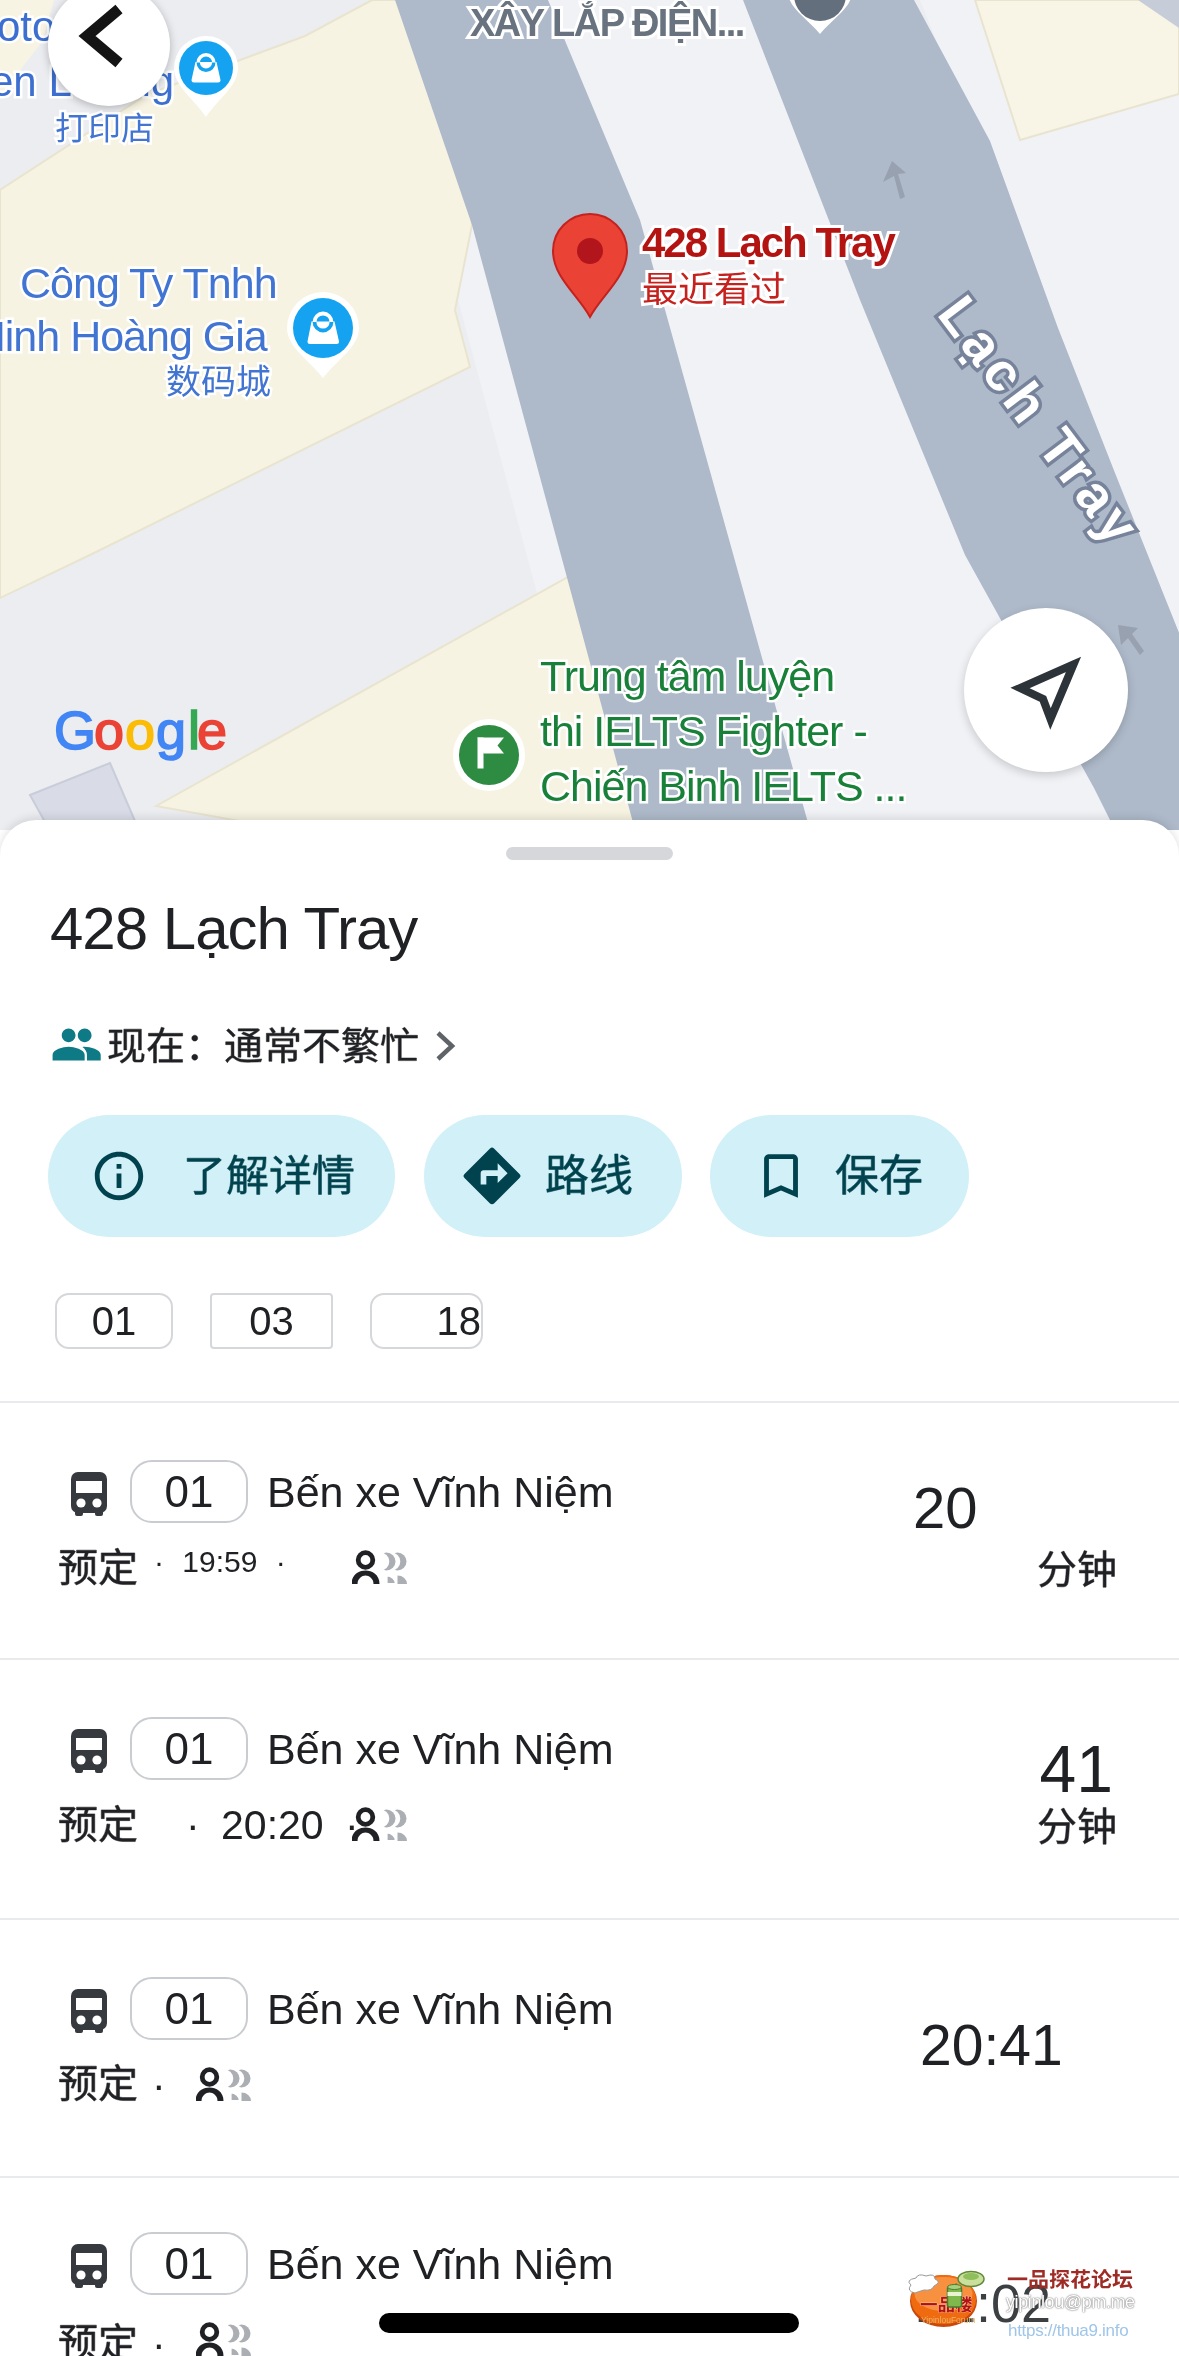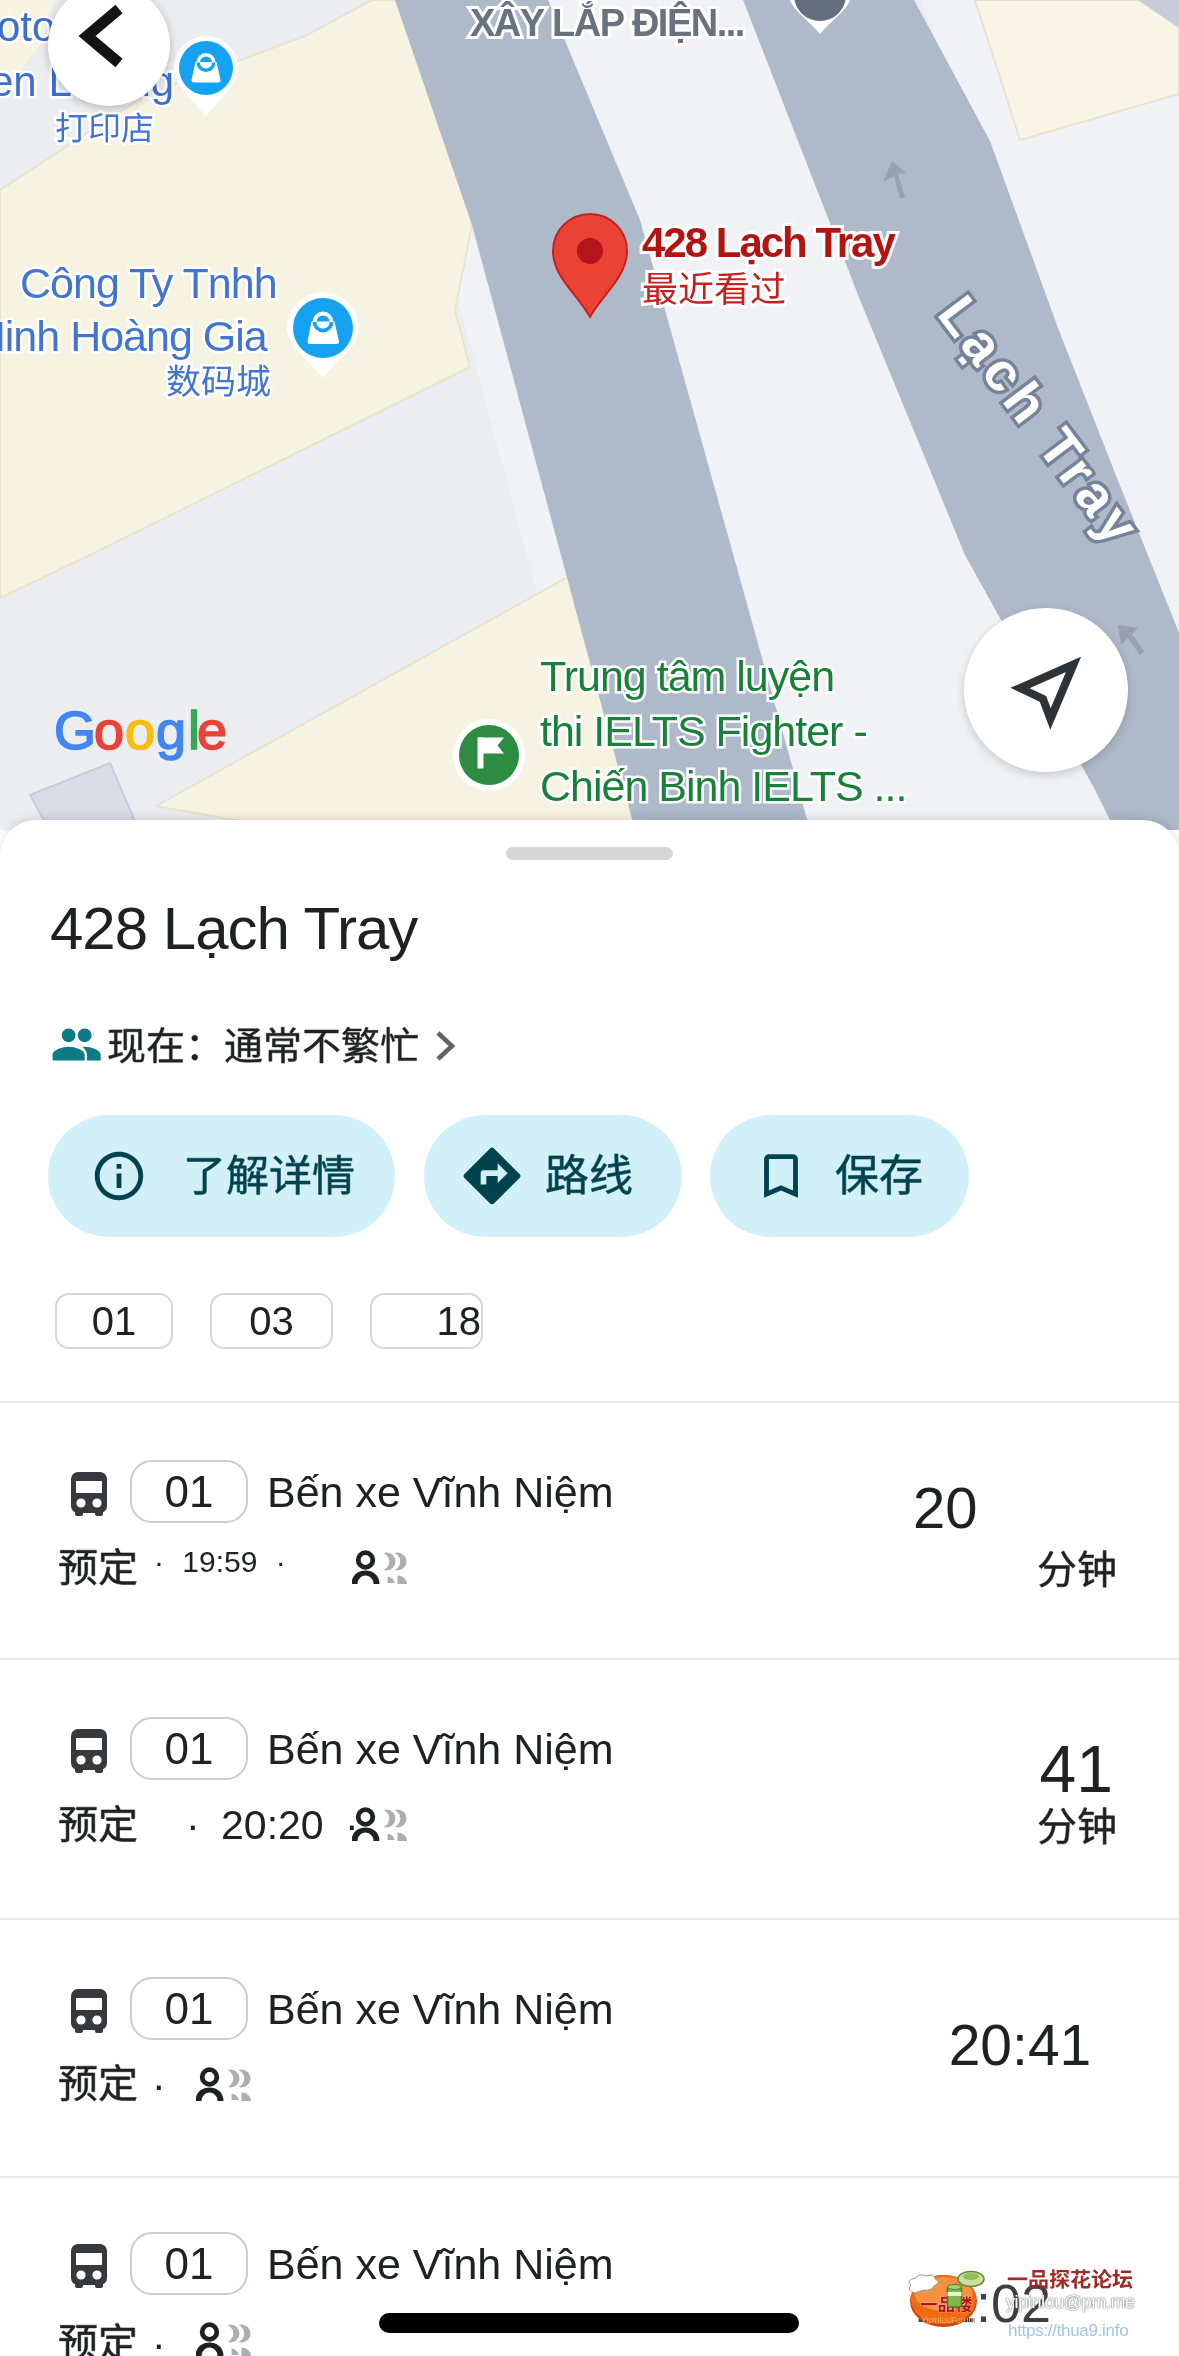--- a/index.html
+++ b/index.html
@@ -247,21 +247,21 @@
 <svg class="abs" style="left:752px;top:1147px;" width="58" height="58" viewBox="0 0 24 24">
   <path fill="#00434E" d="M17 3H7c-1.1 0-1.99.9-1.99 2L5 21l7-3 7 3V5c0-1.1-.9-2-2-2zm0 15l-5-2.18L7 18V5h10v13z"></path>
 </svg>
 
 <svg class="abs" style="left:835px;top:1147px;overflow:visible;" width="4" height="4">
     <use href="#t_baocun" transform="translate(0,44) scale(0.04400,-0.04400)" fill="#00434E" stroke="#00434E" stroke-width="13"></use>
   </svg>
 
 <div class="abs" style="left:55px;top:1293px;width:114px;height:52px;border:2px solid #D5D7DB;border-radius:14px;text-align:center;line-height:52px;font-size:40px;color:#202124;">01</div>
 
-<div class="abs" style="left:210px;top:1293px;width:119px;height:52px;border:2px solid #D5D7DB;border-radius:14px;text-align:center;line-height:52px;font-size:40px;color:#202124;">03</div>
+<div class="abs" style="left:210px;top:1293px;width:119px;height:52px;border:2px solid #D5D7DB;border-radius:4px;text-align:center;line-height:52px;font-size:40px;color:#202124;">03</div>
 
 <div class="abs" style="left:370px;top:1293px;width:109px;height:52px;border:2px solid #D5D7DB;border-radius:14px;text-align:right;line-height:52px;font-size:40px;color:#202124;">18</div>
 
 <div class="abs" style="left:0;top:1401px;width:1179px;height:2px;background:#E8EAED;"></div>
 
 <svg class="abs" style="left:69px;top:1470px;" width="40" height="48" viewBox="0 0 40 48">
   <rect x="6" y="40" width="8" height="6" rx="2" fill="#36393D"></rect>
   <rect x="26" y="40" width="8" height="6" rx="2" fill="#36393D"></rect>
   <rect x="2" y="2" width="36" height="41" rx="7" fill="#36393D"></rect>
   <rect x="7" y="11" width="26" height="12" fill="#FFFFFF"></rect>
@@ -365,21 +365,21 @@
    <circle cx="34.5" cy="11.5" r="9" fill="#ABAEB3"></circle>
    <circle cx="28" cy="11.5" r="9.3" fill="#FFFFFF"></circle>
    <path d="M45.5,34 v-8.5 a9.5,8.5 0 0 1 9.5,8.5 z" fill="#ABAEB3"></path>
    <path d="M34.5,34 v-8.5 a9.5,8.5 0 0 1 9.5,8.5 z" fill="#ABAEB3" stroke="#fff" stroke-width="2.2"></path>
    <circle cx="13.5" cy="10" r="7.3" fill="none" stroke="#1F2124" stroke-width="4.8"></circle>
    <path d="M-0.5,34 c0,-9.5 7.5,-13.5 14,-13.5 s14,4 14,13.5 z" fill="#1F2124"></path>
    <path d="M5.5,34 c0,-5.5 4.5,-8.5 8,-8.5 s8,3 8,8.5 z" fill="#FFFFFF"></path>
   </g>
 </svg>
 
-<div class="abs" style="left:920px;top:2012px;width:200px;text-align:center;font-size:57px;color:#202124;">20:41</div>
+<div class="abs" style="left:920px;top:2012px;width:200px;text-align:left;font-size:57px;color:#202124;">20:41</div>
 
 <div class="abs" style="left:0;top:2176px;width:1179px;height:2px;background:#E8EAED;"></div>
 
 <svg class="abs" style="left:69px;top:2242px;" width="40" height="48" viewBox="0 0 40 48">
   <rect x="6" y="40" width="8" height="6" rx="2" fill="#36393D"></rect>
   <rect x="26" y="40" width="8" height="6" rx="2" fill="#36393D"></rect>
   <rect x="2" y="2" width="36" height="41" rx="7" fill="#36393D"></rect>
   <rect x="7" y="11" width="26" height="12" fill="#FFFFFF"></rect>
   <circle cx="12" cy="33" r="4.6" fill="#FFFFFF"></circle>
   <circle cx="28" cy="33" r="4.6" fill="#FFFFFF"></circle>

